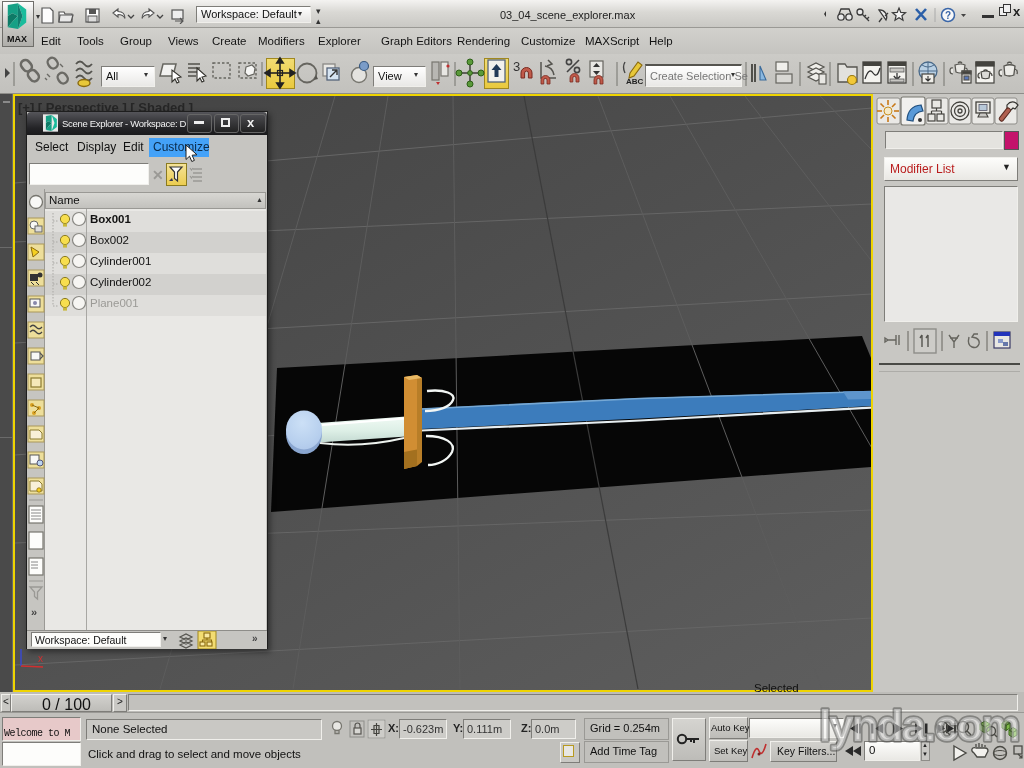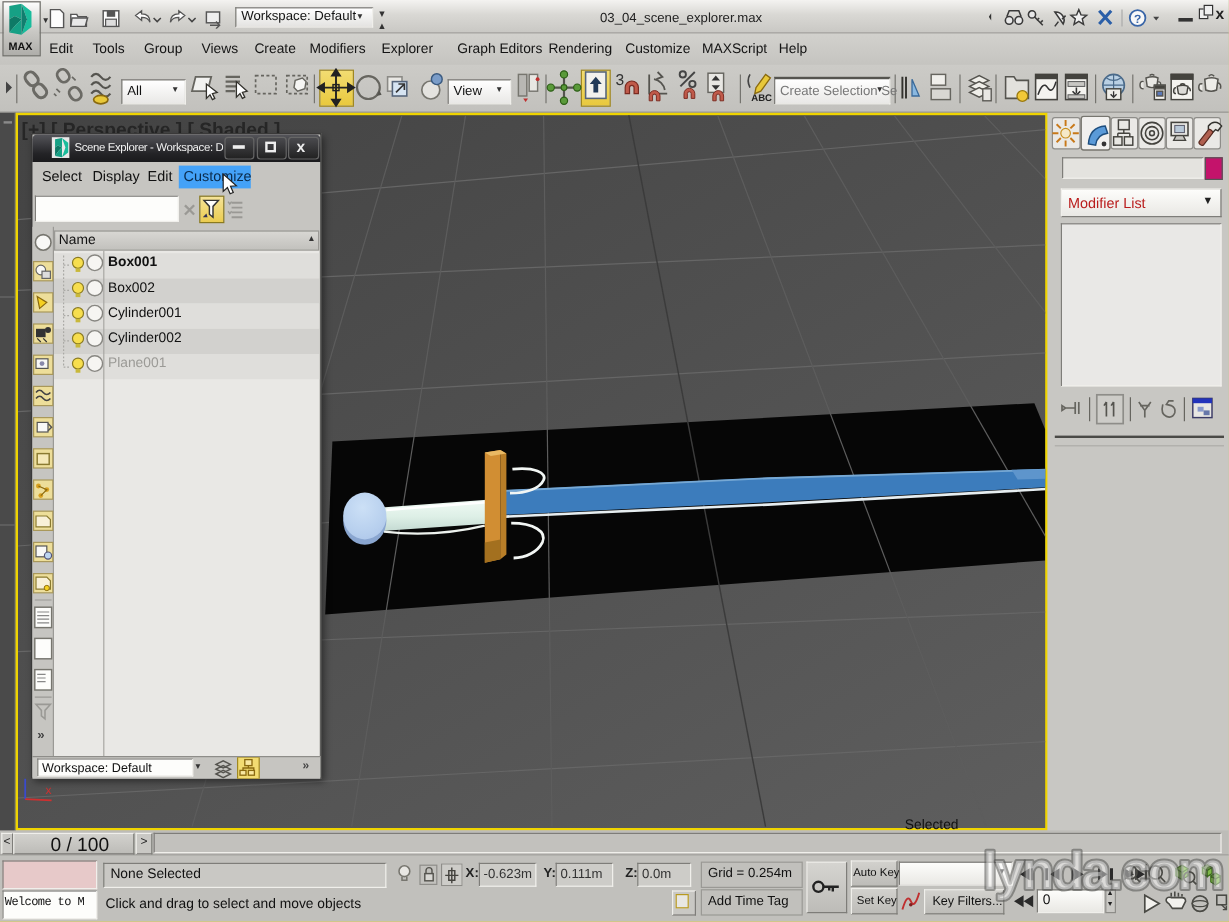--- a/index.html
+++ b/index.html
@@ -374,21 +374,21 @@
     <polygon points="404,377 417,375 422,378 409,380" fill="#E9B964"></polygon>
 
     <path d="M427,391 C445,389 456,394 453,400 C450,407 439,411 425,411" stroke="#F2F6F4" stroke-width="2.3" fill="none"></path>
     <path d="M426,436 C445,436 456,443 452,452 C448,460 438,465 428,465" stroke="#F2F6F4" stroke-width="2.3" fill="none"></path>
 
     <path d="M21,649 L21,666" stroke="#3A4ACC" stroke-width="1.5" fill="none"></path>
     <path d="M21,666 L43,667" stroke="#D03030" stroke-width="1.5" fill="none"></path>
     <text x="38" y="662" font-size="10" fill="#D03030" font-family="Liberation Sans">x</text>
   </g>
 </svg>
-<div class="abs" style="left:18px;top:100px;color:#262626;font-size:16px;font-weight:bold;">[+] [ Perspective ] [ Shaded ]</div>
+<div class="abs" style="left:18px;top:100px;color:#262626;font-size:13px;font-weight:bold;">[+] [ Perspective ] [ Shaded ]</div>
 
 <div class="abs" id="sewin" style="left:26px;top:111px;width:242px;height:538px;background:#C6C5C1;border:1px solid #1E1E1E;box-shadow:2px 3px 6px rgba(0,0,0,0.45);"></div>
 
 <div class="abs" style="left:27px;top:112px;width:240px;height:23px;background:linear-gradient(#55555A,#232326 70%,#1A1A1C);border-radius:4px 4px 0 0;"></div>
 <svg class="abs" style="left:43px;top:114px;" width="15" height="18" viewBox="0 0 26 30">
   <rect x="0" y="0" width="26" height="30" fill="#E8E8E8"></rect>
   <polygon points="5,3 15,1 15,15 9,12 5,15" fill="#16A085"></polygon>
   <polygon points="5,15 9,12 15,15 10,20 5,27 5,15" fill="#0E7A66"></polygon>
   <polygon points="5,27 15,29 15,15 10,20" fill="#16A085"></polygon>
   <polygon points="15,1 24,8 24,22 15,29 20,15" fill="#1ABC9C"></polygon>
@@ -628,21 +628,21 @@
 <div class="abs" style="left:3px;top:696px;font-size:10px;color:#222;">&lt;</div>
 <div class="abs raised" style="left:11px;top:694px;width:101px;height:18px;background:linear-gradient(#D2D1CD,#BDBCB8);"></div>
 <div class="abs" style="left:42px;top:696px;font-size:16px;color:#111;">0 / 100</div>
 <div class="abs raised" style="left:113px;top:694px;width:14px;height:18px;"></div>
 <div class="abs" style="left:117px;top:696px;font-size:10px;color:#222;">&gt;</div>
 
 <div class="abs" id="statusbar" style="left:0;top:713px;width:1024px;height:55px;background:#C1C0BC;"></div>
 
 <div class="abs sunken" style="left:2px;top:717px;width:79px;height:24px;background:#E7C9C9;"></div>
 <div class="abs sunken" style="left:2px;top:742px;width:79px;height:24px;background:#FDFDFB;"></div>
-<div class="abs" style="left:4px;top:747px;font-family:'Liberation Mono',monospace;font-size:10px;color:#111;letter-spacing:-0.5px;">Welcome to M</div>
+<div class="abs" style="left:4px;top:728px;font-family:'Liberation Mono',monospace;font-size:10px;color:#111;letter-spacing:-0.5px;">Welcome to M</div>
 <div class="abs sunken" style="left:86px;top:719px;width:236px;height:21px;background:#C9C8C4;"></div>
 <div class="abs" style="left:92px;top:723px;font-size:11.5px;color:#111;">None Selected</div>
 <svg class="abs" style="left:330px;top:719px;" width="56px" height="20" viewBox="0 0 56 20">
   <g fill="none" stroke="#77766F" stroke-width="1.3">
     <circle cx="7" cy="7" r="4.5" fill="#E8E7E3"></circle>
       <path d="M5,11.5 v3 h4 v-3"></path>
   </g>
   <g>
     <rect x="20" y="2" width="14" height="16" fill="#C2C1BD" stroke="#8E8D89" stroke-width="1"></rect>
     <rect x="24" y="9" width="7" height="6" fill="#D8D7D3" stroke="#55544F" stroke-width="1.2"></rect>

